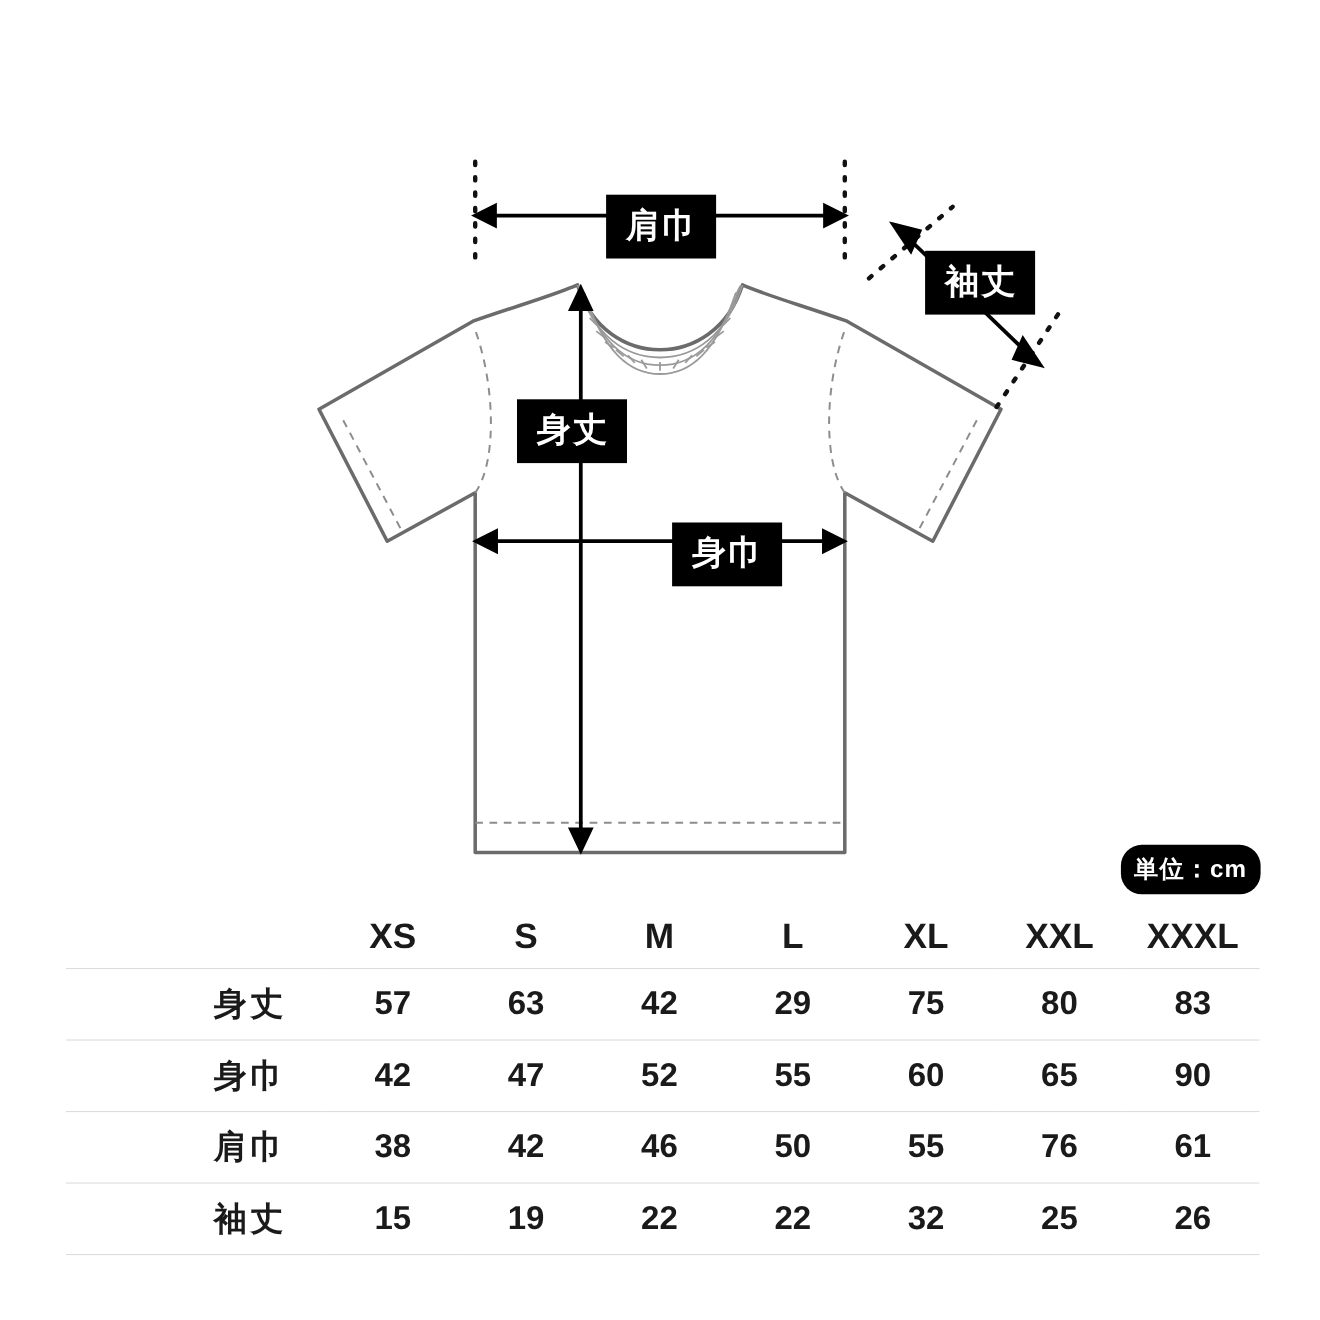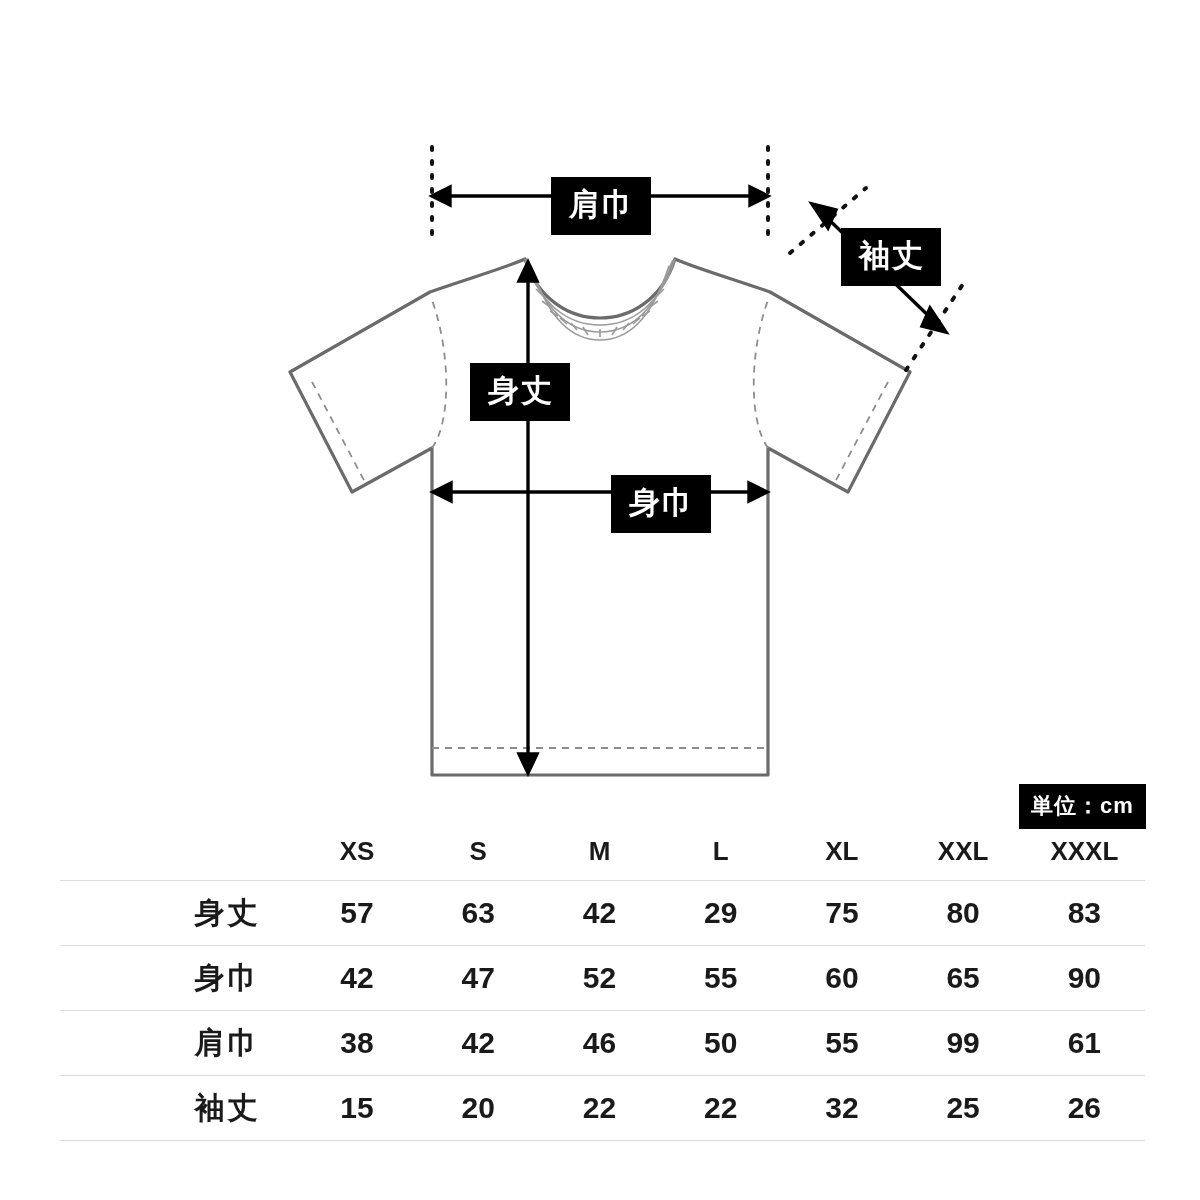--- a/index.html
+++ b/index.html
@@ -47,41 +47,41 @@
   .chip-unit {
     font-size: 22px;
     letter-spacing: 1px;
     padding: 7px 12px 8px 12px;
   }
 
   #chip-shoulder { left: 551px; top: 177px; }
   #chip-sleeve   { left: 841px; top: 228px; }
   #chip-length   { left: 470px; top: 363px; }
   #chip-width    { left: 611px; top: 475px; }
-  #chip-unit     { left: 1019px; top: 784px; }
+  #chip-unit     { left: 1019px; top: 768px; border-radius: 19px; }
 
   
   #size-table {
     position: absolute;
     left: 60px;
     top: 822px;
     width: 1085px;
     border-collapse: collapse;
     font-size: 30px;
   }
   #size-table th, #size-table td {
     text-align: center;
     padding: 0;
     height: 64px;
     font-weight: bold;
     color: #1a1a1a;
   }
   #size-table thead th {
     font-weight: bold;
-    font-size: 26px;
+    font-size: 32px;
     border: none;
     height: 58px;
   }
   #size-table tbody tr {
     border-top: 1px solid #dcdcdc;
   }
   #size-table tbody tr:last-child {
     border-bottom: 1px solid #dcdcdc;
   }
   #size-table tbody th {
@@ -240,27 +240,27 @@
       <td>65</td>
       <td>90</td>
     </tr>
     <tr>
       <th>肩巾</th>
       <td>38</td>
       <td>42</td>
       <td>46</td>
       <td>50</td>
       <td>55</td>
-      <td>99</td>
+      <td>76</td>
       <td>61</td>
     </tr>
     <tr>
       <th>袖丈</th>
       <td>15</td>
-      <td>20</td>
+      <td>19</td>
       <td>22</td>
       <td>22</td>
       <td>32</td>
       <td>25</td>
       <td>26</td>
     </tr>
   </tbody>
 </table>
 
 </body></html>

